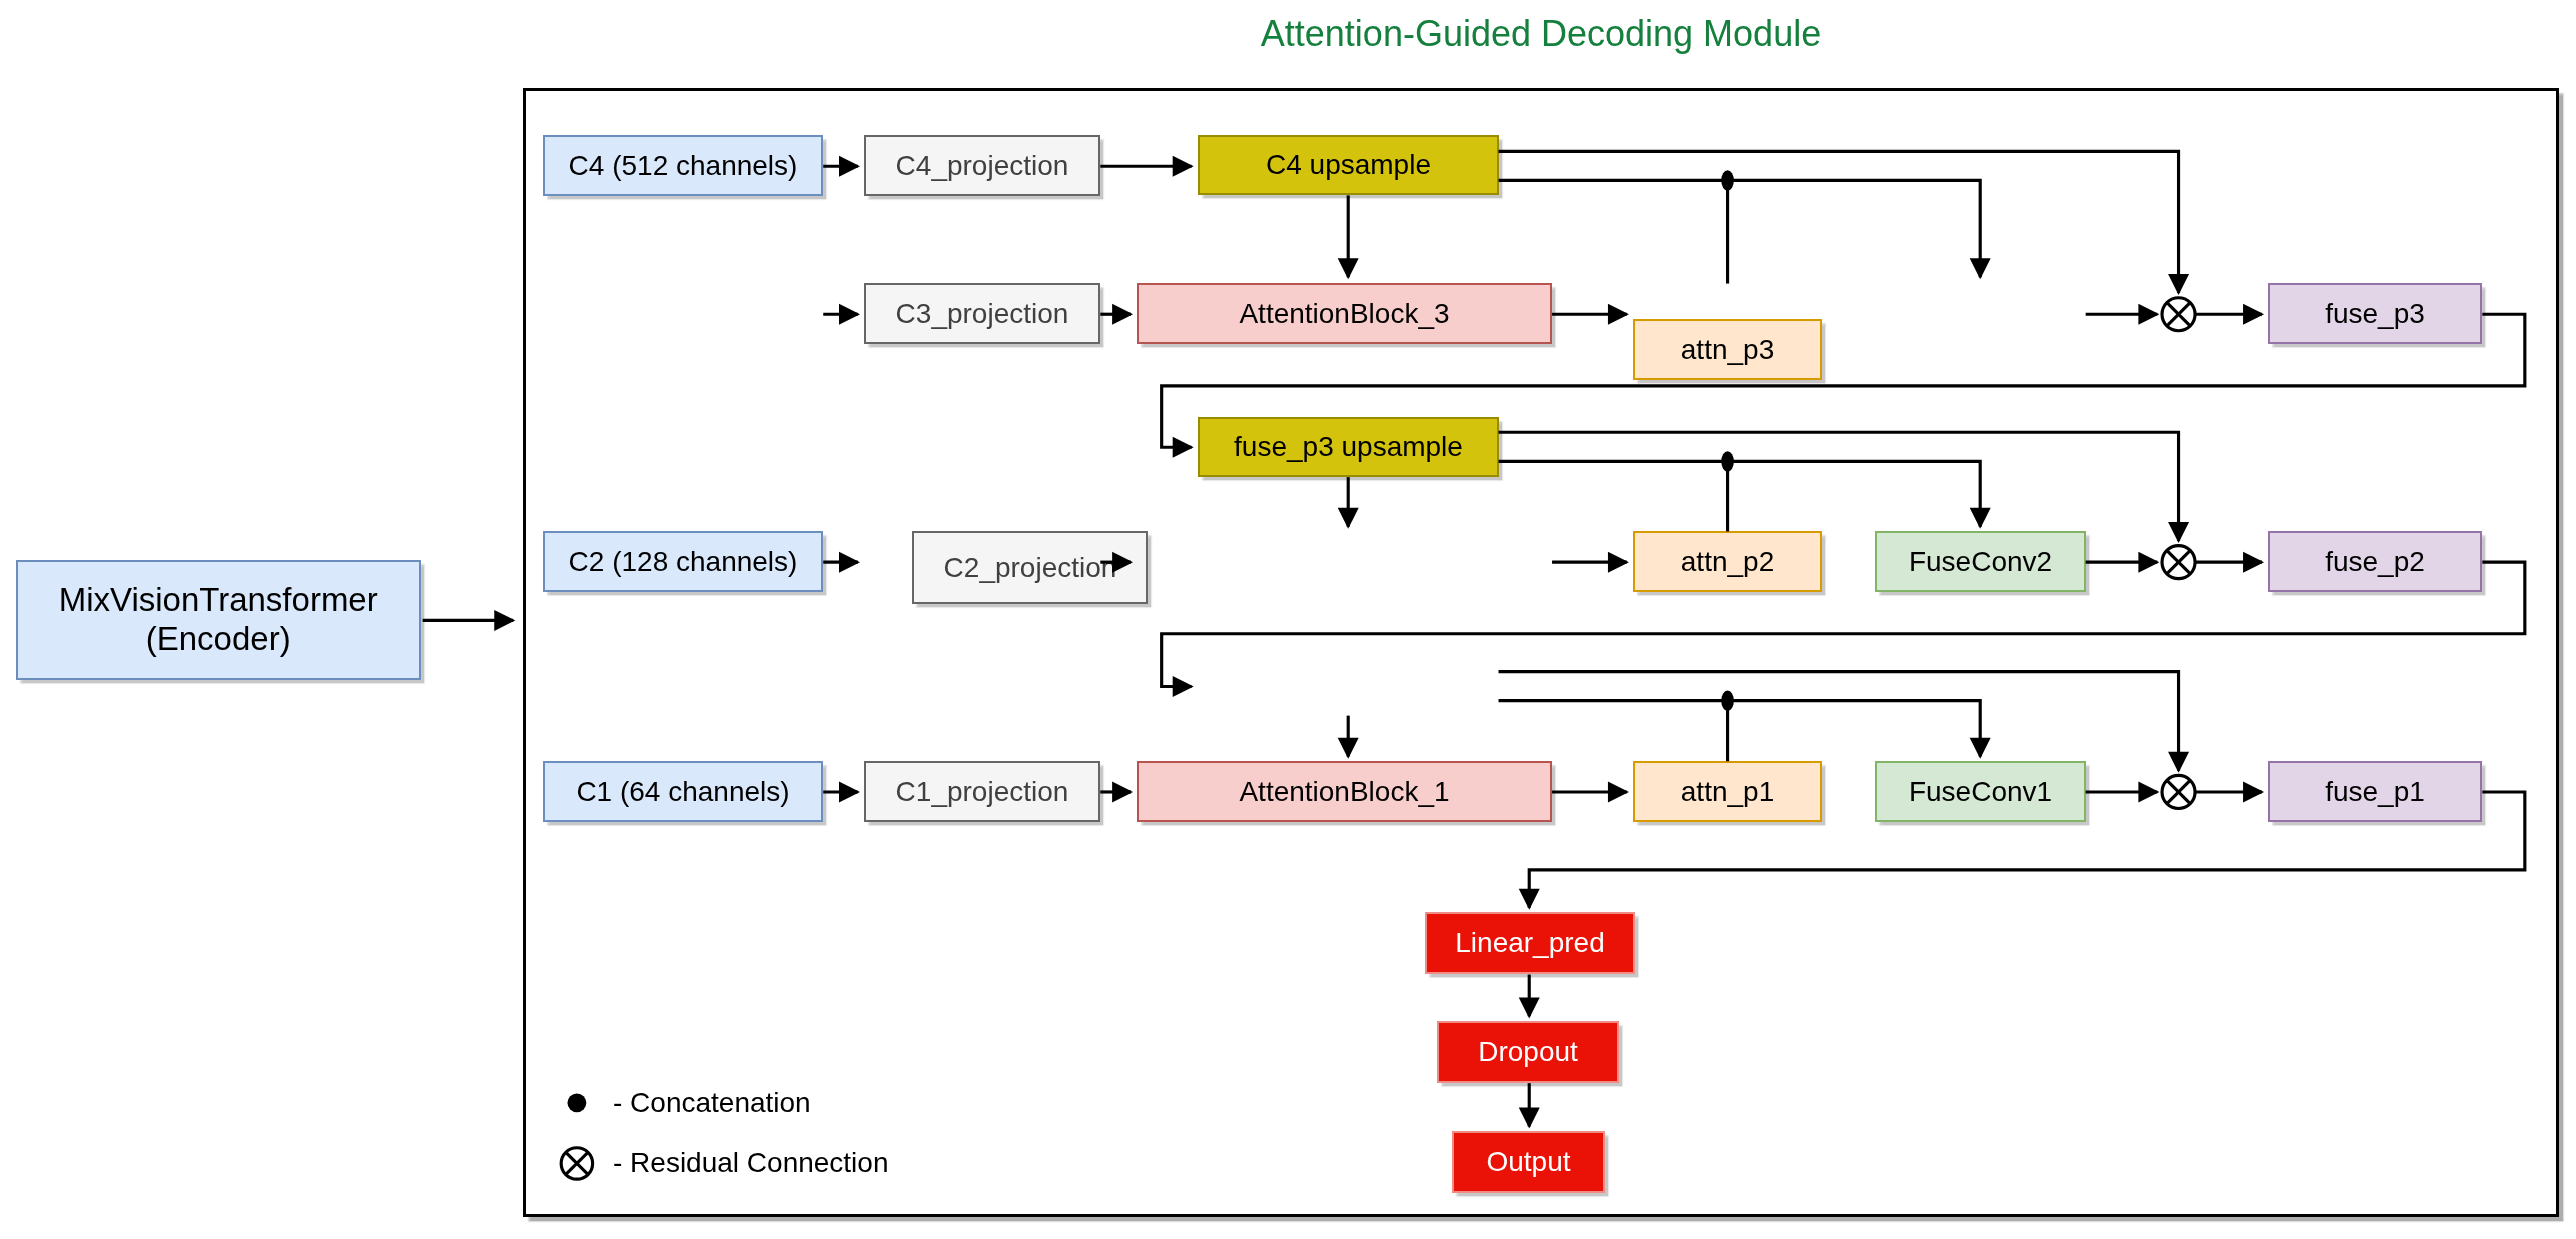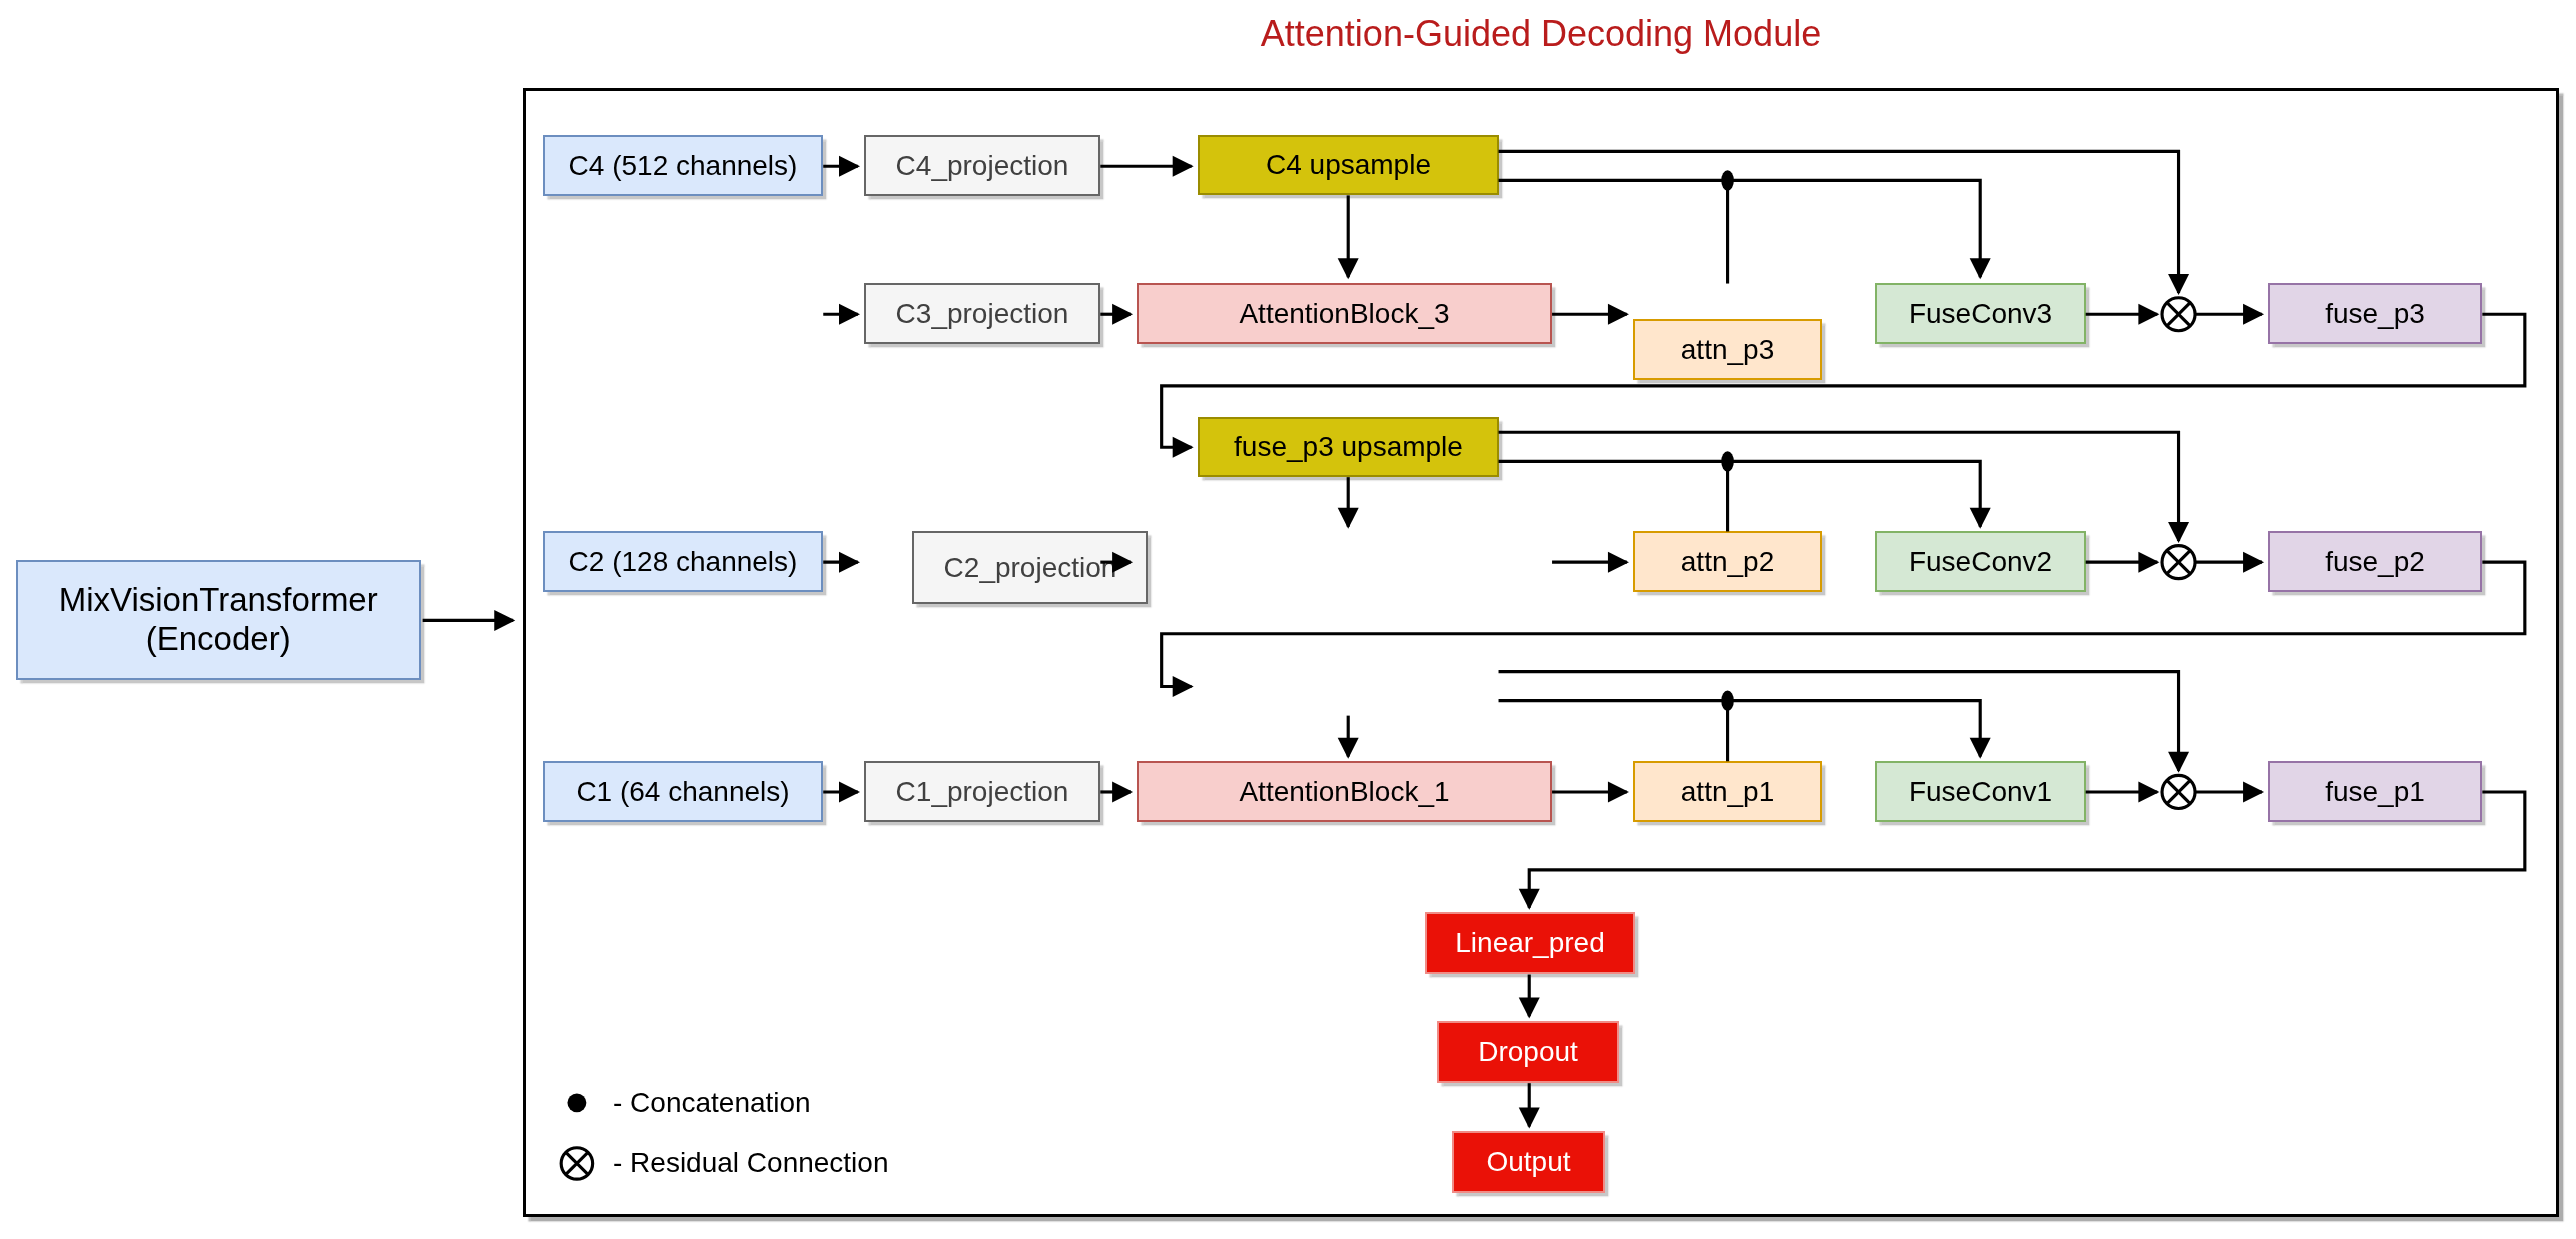--- a/index.html
+++ b/index.html
@@ -1,20 +1,20 @@
 <!DOCTYPE html>
 <html style="font-size:12.6px"><head>
 <meta charset="utf-8">
 <style>
   html,body{margin:0;padding:0;background:#ffffff;}
   body{width:2576px;height:1240px;overflow:hidden;
        font-family:"Liberation Sans", sans-serif;color:#000;}
   .canvas{position:relative;width:2576px;height:1240px;background:#fff;}
   .title{position:absolute;left:523px;top:9.4px;width:2036px;height:49px;
-         line-height:49px;text-align:center;font-size:36px;color:#b91c1c;}
+         line-height:49px;text-align:center;font-size:36px;color:#15803d;}
   .module{position:absolute;left:523px;top:88px;width:2036px;height:1129px;
           border:3.1px solid #000;box-sizing:border-box;background:#fff;
           box-shadow:4.7px 4.7px 1.6px rgba(0,0,0,0.32);}
   .bx{position:absolute;box-sizing:border-box;display:flex;align-items:center;
       justify-content:center;font-size:28px;text-align:center;
       border:2.4px solid #000;box-shadow:3.9px 3.9px 1.6px rgba(0,0,0,0.22);
       white-space:nowrap;}
   .blue  {background:#dae8fc;border-color:#6c8ebf;color:#000;}
   .gray  {background:#f5f5f5;border-color:#666666;color:#404040;}
   .yellow{background:#d4c30c;border-color:#9a8c00;color:#000;}
@@ -55,21 +55,20 @@
   <div class="bx yellow" style="left:1198px;top:135px;width:301px;height:60px;text-align:right;">C4 upsample</div>
   <div class="bx yellow" style="left:1198px;top:417px;width:301px;height:60px;">fuse_p3 upsample</div>
 
   <div class="bx pink" style="left:1137px;top:283px;width:415px;height:61px;">AttentionBlock_3</div>
   <div class="bx pink" style="left:1137px;top:761px;width:415px;height:61px;">AttentionBlock_1</div>
 
   <div class="bx orange" style="left:1633px;top:283px;width:189px;height:61px;margin-top:36px;">attn_p3</div>
   <div class="bx orange" style="left:1633px;top:531px;width:189px;height:61px;">attn_p2</div>
   <div class="bx orange" style="left:1633px;top:761px;width:189px;height:61px;">attn_p1</div>
 
-  <div class="bx green" style="left:1875px;top:283px;width:211px;height:61px;">FuseConv3</div>
   <div class="bx green" style="left:1875px;top:531px;width:211px;height:61px;">FuseConv2</div>
   <div class="bx green" style="left:1875px;top:761px;width:211px;height:61px;">FuseConv1</div>
 
   <div class="bx purple" style="left:2268px;top:283px;width:214px;height:61px;">fuse_p3</div>
   <div class="bx purple" style="left:2268px;top:531px;width:214px;height:61px;">fuse_p2</div>
   <div class="bx purple" style="left:2268px;top:761px;width:214px;height:61px;">fuse_p1</div>
 
   <div class="bx red" style="left:1425px;top:912px;width:210px;height:62px;">Linear_pred</div>
   <div class="bx red" style="left:1437px;top:1021px;width:182px;height:62px;">Dropout</div>
   <div class="bx red" style="left:1452px;top:1131px;width:153px;height:62px;">Output</div>

